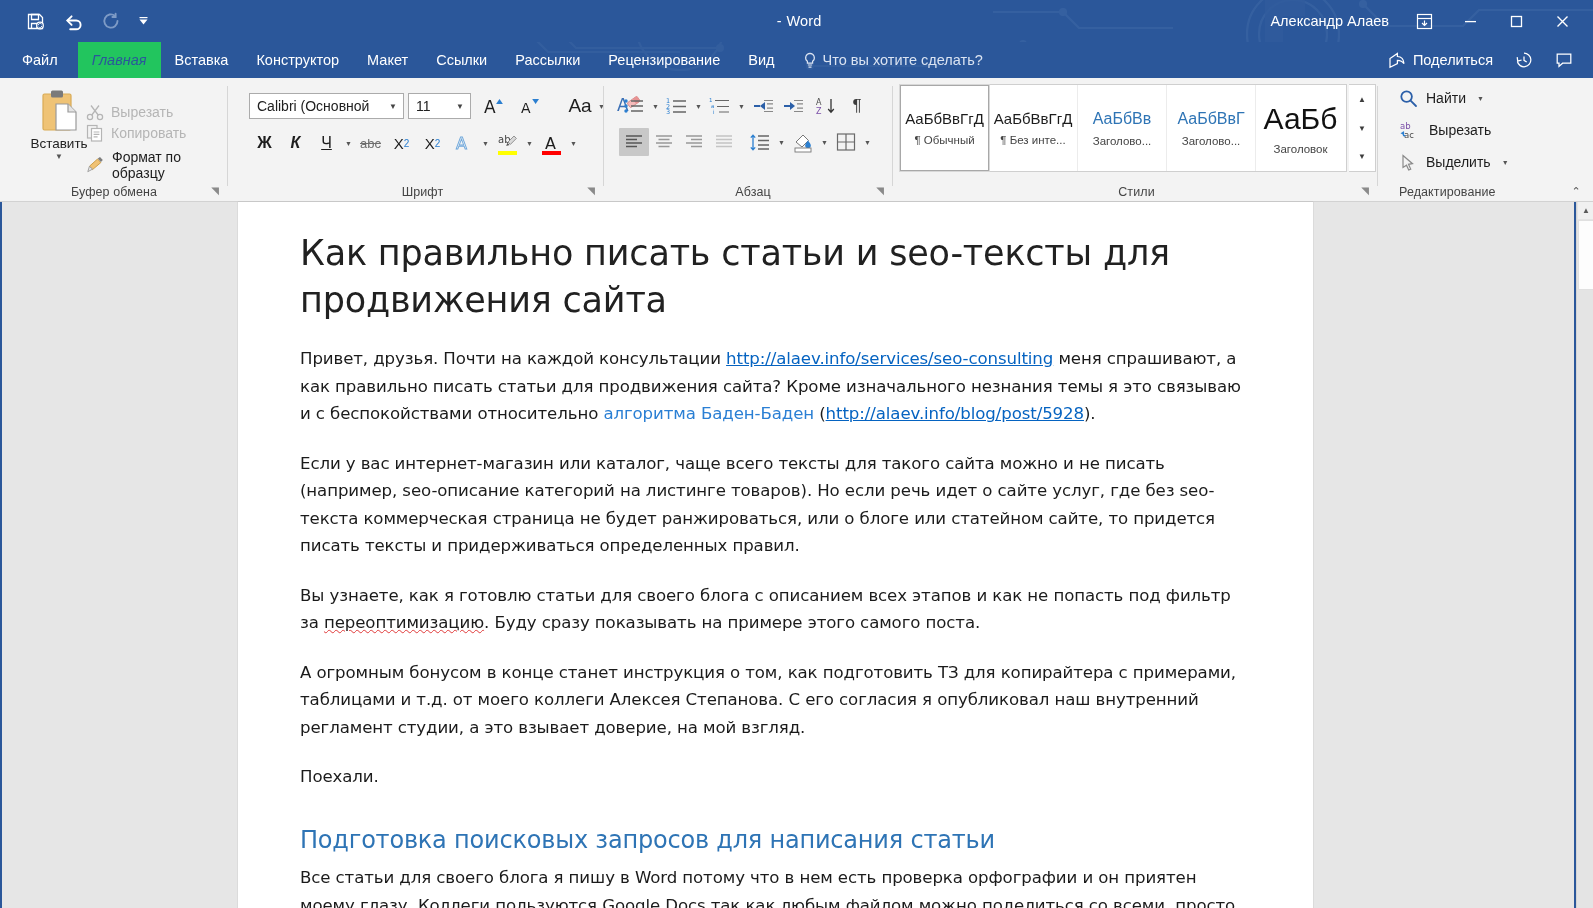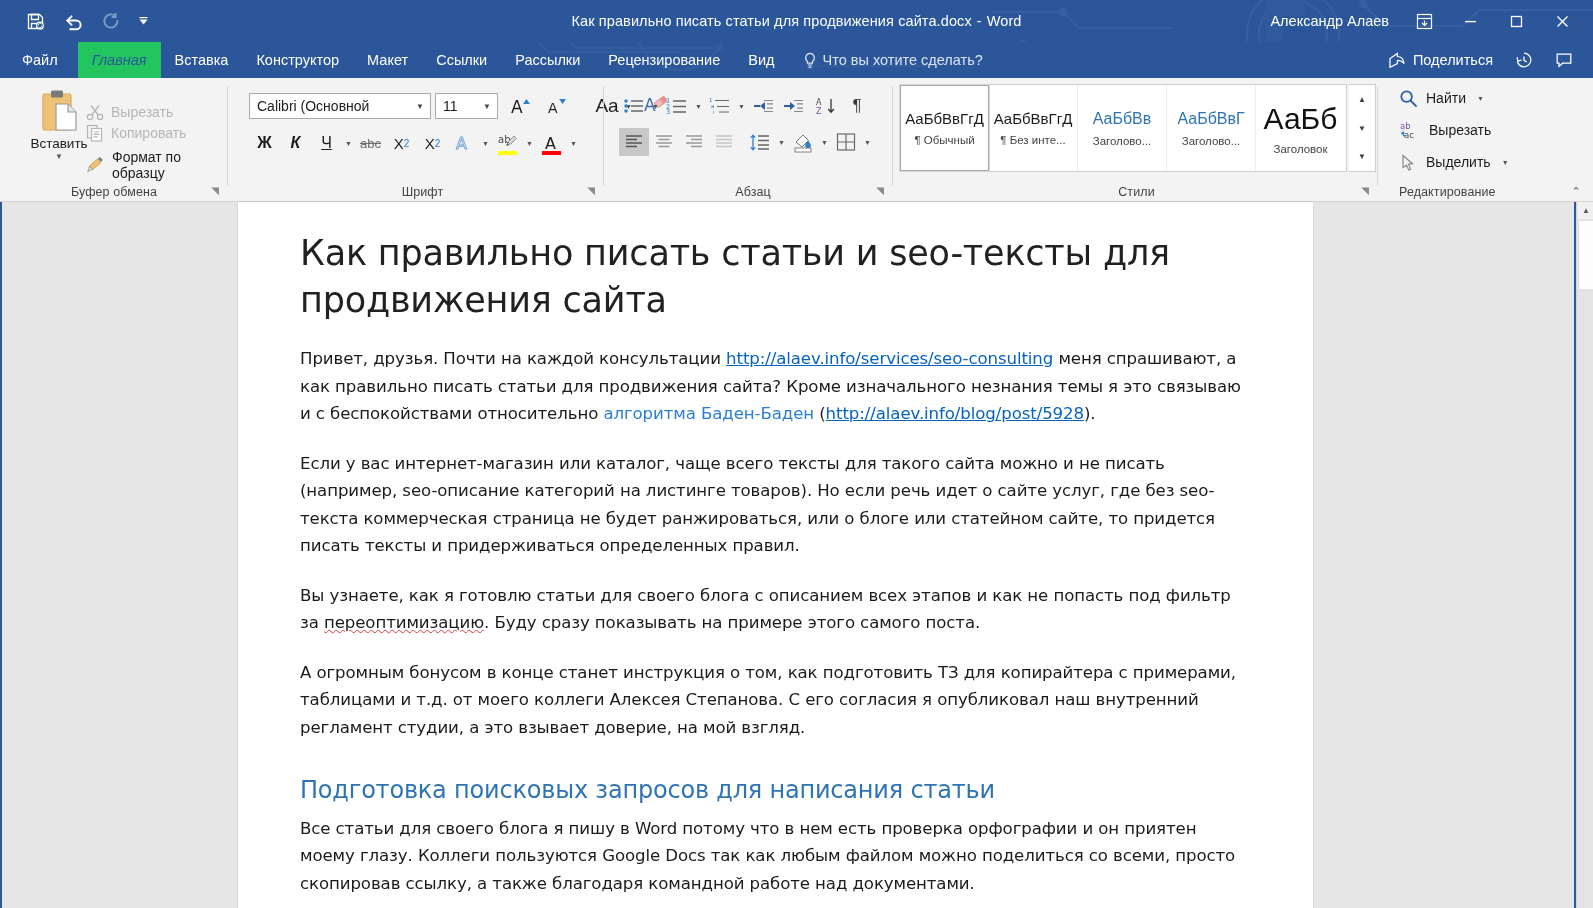--- a/index.html
+++ b/index.html
@@ -105,21 +105,21 @@
   
   #grp-font { left: 241px; width: 363px; }
   .fontrow1 { position: absolute; left: 8px; top: 14px; display: flex; align-items: center; gap: 0; }
   .combo {
     height: 26px; border: 1px solid #ababab; background: #fff;
     display: flex; align-items: center; font-size: 14px; color: #202020;
     padding: 0 2px 0 7px;
   }
   .combo .cv { flex: 1; white-space: nowrap; overflow: hidden; }
   .combo .cc { width: 16px; text-align: center; font-size: 8px; color: #444; }
-  #font-name-combo { width: 182px; }
+  #font-name-combo { width: 155px; }
   #font-size-combo { width: 63px; margin-left: 4px; }
   .ficon {
     height: 28px; min-width: 30px; display: flex; align-items: center; justify-content: center;
     color: #1d1d1d; font-size: 17px;
   }
   .fontrow2 { position: absolute; left: 8px; top: 50px; display: flex; align-items: center; gap: 0; }
   .fbtn {
     width: 31px; height: 30px; display: flex; align-items: center; justify-content: center;
     font-size: 16px; color: #1d1d1d; position: relative;
   }
@@ -279,21 +279,20 @@
       </div>
       <div class="qat-btn small">
         <svg width="13" height="13" viewBox="0 0 13 13">
             <path d="M2.5 4.5h8l-4 5z" fill="#fff"></path>
             <path d="M2.5 2.6h8" stroke="#fff" stroke-width="1.2"></path>
           </svg>
       </div>
     </div>
 
     <div class="tb-title">
-      <span>Как правильно писать статьи для продвижения сайта.docx</span>
       <span class="dash">-</span>
       <span>Word</span>
     </div>
 
     <div class="tb-right">
       <span class="tb-user">Александр Алаев</span>
       <div class="tb-icobtn">
         <svg width="17" height="17" viewBox="0 0 17 17" fill="none" stroke="#fff" stroke-width="1.2">
           <rect x="1.5" y="1.5" width="14" height="14"></rect>
           <path d="M1.5 5.5h14"></path>
@@ -734,20 +733,21 @@
         </p>
 
         <p class="body">Если у вас интернет-магазин или каталог, чаще всего тексты для такого сайта можно и не писать (например, seo-описание категорий на листинге товаров). Но если речь идет о сайте услуг, где без seo-текста коммерческая страница не будет ранжироваться, или о блоге или статейном сайте, то придется писать тексты и придерживаться определенных правил.</p>
 
         <p class="body">
           <span>Вы узнаете, как я готовлю статьи для своего блога с описанием всех этапов и как не попасть под фильтр за </span><span class="misspell">переоптимизацию</span><span>. Буду сразу показывать на примере этого самого поста.</span>
         </p>
 
         <p class="body">А огромным бонусом в конце станет инструкция о том, как подготовить ТЗ для копирайтера с примерами, таблицами и т.д. от моего коллеги Алексея Степанова. С его согласия я опубликовал наш внутренний регламент студии, а это взывает доверие, на мой взгляд.</p>
 
+        <p class="body">Поехали.</p>
 
         <h2 class="doc-h2">Подготовка поисковых запросов для написания статьи</h2>
 
         <p class="body tight">Все статьи для своего блога я пишу в Word потому что в нем есть проверка орфографии и он приятен моему глазу. Коллеги пользуются Google Docs так как любым файлом можно поделиться со всеми, просто скопировав ссылку, а также благодаря командной работе над документами.</p>
       </div>
     </div>
   </div>
 
   <div class="left-edge"></div>
   <div class="rail-edge"></div>

